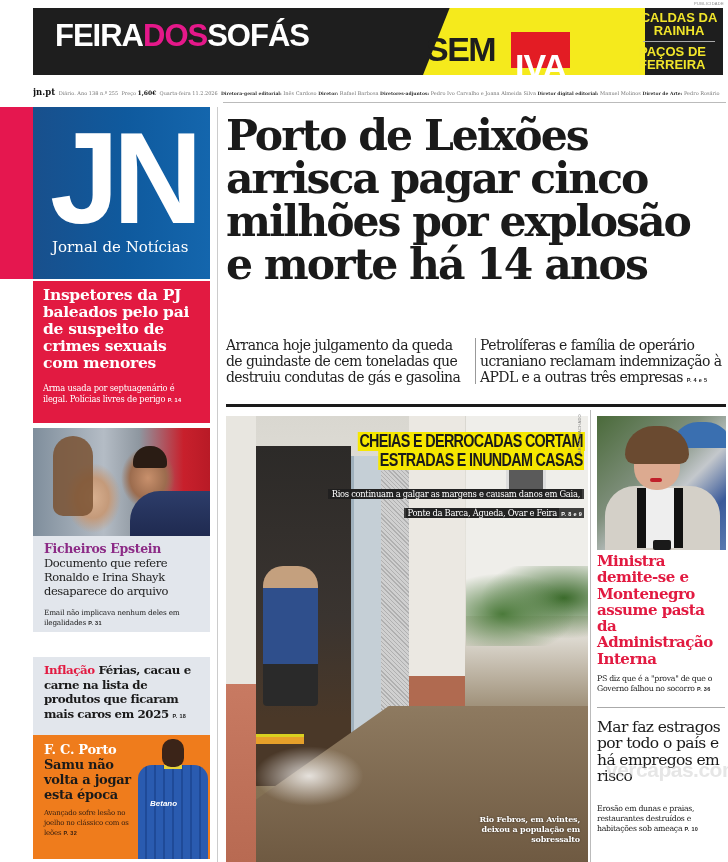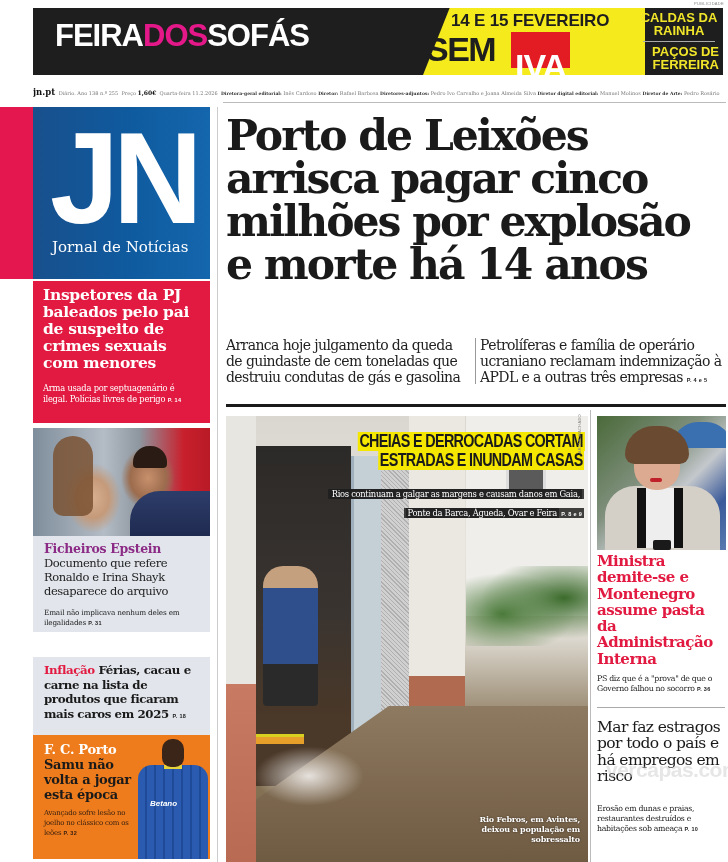--- a/index.html
+++ b/index.html
@@ -11,21 +11,21 @@
   .ad { position: absolute; left: 33px; top: 8px; width: 690px; height: 67px; background: #1e1e1e; overflow: hidden; }
   .ad-brand { position: absolute; left: 22px; top: 10px; font: 900 31px "Liberation Sans", sans-serif; color: #fff; letter-spacing: -1px; }
   .ad-brand .pink { color: #e5188a; }
   .ad-tag { position: absolute; left: 46px; top: 49px; font: 700 10.5px "Liberation Sans", sans-serif; color: #f1e52a; letter-spacing: .2px; }
   .ad-yellow { position: absolute; left: 390px; top: 0; width: 222px; height: 67px; background: #f5ea1c; clip-path: polygon(12% 0, 100% 0, 100% 100%, 0 100%); }
   .ad-dates { position: absolute; left: 418px; top: 3px; font: 900 17px "Liberation Sans", sans-serif; color: #1e1e1e; letter-spacing: -.2px; }
   .ad-sem { position: absolute; left: 393px; top: 22px; font: 900 34px "Liberation Sans", sans-serif; color: #1e1e1e; letter-spacing: -1.5px; }
   .ad-iva { position: absolute; left: 478px; top: 24px; background: #e31c24; padding: 16px 4px; height: 36px; font: 900 34px/36px "Liberation Sans", sans-serif; color: #fff; letter-spacing: -1px; }
   .ad-loc1 { position: absolute; right: 4px; top: 3px; width: 80px; text-align: center; font: 900 13px/13px "Liberation Sans", sans-serif; color: #f1e52a; }
   .ad-div { position: absolute; right: 8px; top: 33px; width: 72px; height: 1px; background: #aaa; }
-  .ad-loc2 { position: absolute; right: 4px; top: 37px; width: 80px; text-align: right; font: 900 13px/13px "Liberation Sans", sans-serif; color: #f1e52a; }
+  .ad-loc2 { position: absolute; right: 4px; top: 37px; width: 80px; text-align: left; font: 900 13px/13px "Liberation Sans", sans-serif; color: #f1e52a; }
 
   
   .infoline { position: absolute; left: 33px; top: 87px; width: 692px; white-space: nowrap; font: 5px "DejaVu Serif", serif; color: #777; overflow: hidden; }
   .infoline .site { font: 700 8.5px "DejaVu Serif", serif; color: #111; margin-right: 2px; }
   .infoline .price { font-weight: 700; color: #111; font-size: 6px; }
   .infoline b { color: #333; font-weight: 700; font-size: 4.5px; }
   .rule-top { position: absolute; left: 223px; top: 102px; width: 503px; height: 1px; background: #bbb; }
 
   
   .logo-box { position: absolute; left: 0; top: 107px; width: 210px; height: 172px; background: linear-gradient(90deg, #1c4c86 0%, #0f5a9e 60%, #1466ad 100%); }
@@ -124,21 +124,20 @@
 
   .watermark { position: absolute; left: 575px; top: 758px; font: 700 21px "Liberation Sans", sans-serif; color: rgba(200,200,200,.45); letter-spacing: -.5px; margin-left: 31px; }
 </style>
 </head>
 <body>
 
 <div class="pub-label">PUBLICIDADE</div>
 <div class="ad">
   <div class="ad-brand"><span>FEIRA</span><span class="pink">DOS</span><span>SOFÁS</span></div>
   <div class="ad-yellow"></div>
-  <div class="ad-dates">14 E 15 FEVEREIRO</div>
   <div class="ad-sem">SEM</div>
   <div class="ad-iva">IVA</div>
   <div class="ad-loc1">CALDAS DA RAINHA</div>
   <div class="ad-div"></div>
   <div class="ad-loc2">PAÇOS DE FERREIRA</div>
 </div>
 
 <div class="infoline">
   <span class="site">jn.pt</span>
   <span>Diário. Ano 138 n.º 255</span>&nbsp;

